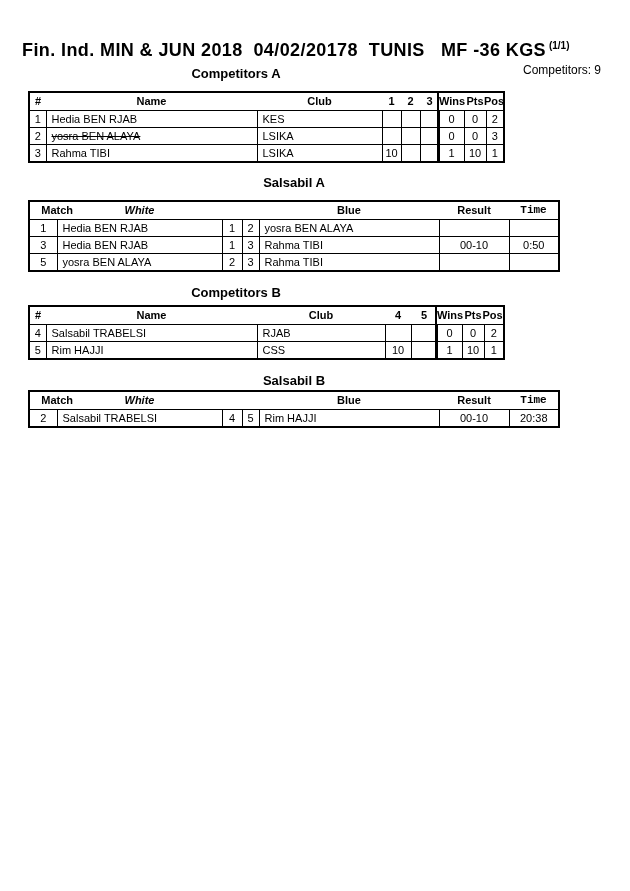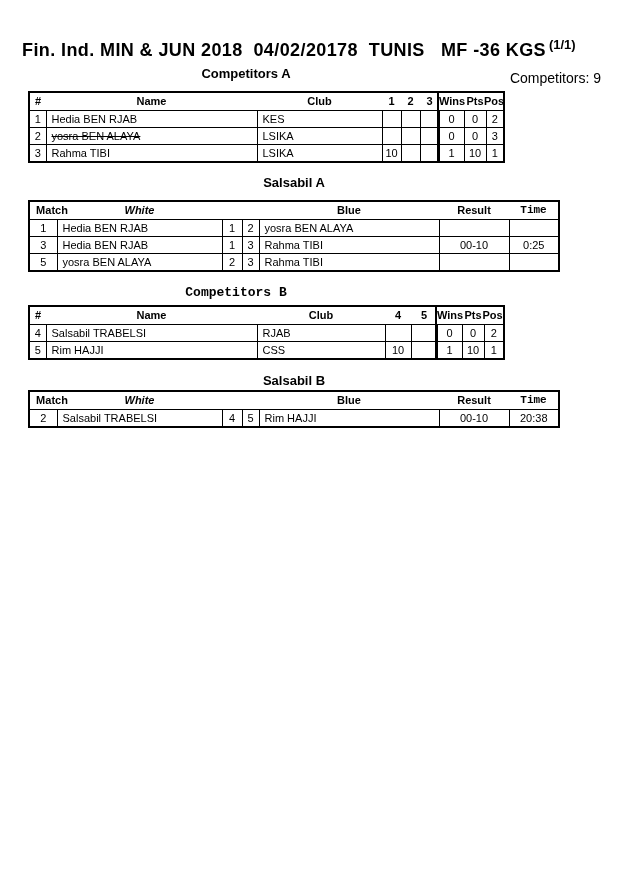--- a/index.html
+++ b/index.html
@@ -5,27 +5,27 @@
   html,body{margin:0;padding:0;}
   body{
     width:630px;height:891px;position:relative;background:#ffffff;color:#000;
     font-family:"Liberation Sans",sans-serif;overflow:hidden;
   }
   .abs{position:absolute;}
   .doc-title{
     left:22px;top:40px;font-size:18px;font-weight:bold;letter-spacing:0.4px;
     white-space:pre;
   }
-  .doc-title .sup{font-size:13px;font-weight:bold;letter-spacing:0;position:relative;top:-7px;padding-left:3px;}
+  .doc-title .sup{font-size:10px;font-weight:bold;letter-spacing:0;position:relative;top:-7px;padding-left:3px;}
   .sec-title{font-size:13px;font-weight:bold;text-align:center;white-space:nowrap;}
-  #compA-title{left:10px;top:66px;width:472px;}
+  #compA-title{left:0;top:66px;width:472px;}
   #matchesA-title{left:28px;top:175px;width:532px;}
-  #compB-title{left:0;top:285px;width:472px;font-family:Liberation Mono, monospace;}
+  #compB-title{left:0;top:285px;width:472px;}
   #matchesB-title{left:28px;top:373px;width:532px;}
-  .count{top:70px;right:29px;font-size:14px;white-space:nowrap;margin-left:36px;}
+  .count{top:63px;right:29px;font-size:12px;white-space:nowrap;margin-left:36px;}
 
   .tbl{position:absolute;border:2px solid #000;background:#fff;}
   #tblA{left:28px;top:91px;width:473px;}
   #tblMA{left:28px;top:200px;width:528px;}
   #tblB{left:28px;top:305px;width:473px;}
   #tblMB{left:28px;top:390px;width:528px;}
 
   .hdr{position:relative;height:17px;border-bottom:1px solid #000;font-weight:bold;font-size:11px;line-height:17px;}
   .hdr span{position:absolute;top:0;text-align:center;white-space:nowrap;overflow:visible;}
   .hdr .ta-l{text-align:left;}
@@ -47,21 +47,21 @@
   #tblA .h-club{left:227px;width:125px;} #tblA .h-m1{left:352px;width:19px;}
   #tblA .h-m2{left:371px;width:19px;}  #tblA .h-m3{left:390px;width:19px;}
   #tblA .h-wins{left:409px;width:25px;} #tblA .h-pts{left:434px;width:22px;}
   #tblA .h-pos{left:454px;width:19px;}
   
   #tblB .h-num{left:0;width:16px;}     #tblB .h-name{left:16px;width:211px;}
   #tblB .h-club{left:227px;width:128px;} #tblB .h-m1{left:355px;width:26px;}
   #tblB .h-m2{left:381px;width:26px;}  #tblB .h-wins{left:407px;width:25px;}
   #tblB .h-pts{left:432px;width:22px;} #tblB .h-pos{left:452px;width:21px;}
   
-  .mtbl .h-match{left:1px;width:42px;text-align:center;}
+  .mtbl .h-match{left:1px;width:42px;text-align:right;}
   .mtbl .h-white{left:27px;width:165px;font-style:italic;}
   .mtbl .h-blue{left:229px;width:180px;}
   .mtbl .h-result{left:409px;width:70px;}
   .mtbl .h-time{left:479px;width:49px;font-family:Liberation Mono, monospace;}
 </style>
 </head>
 <body>
 
 <div class="abs doc-title"><span>Fin. Ind. MIN &amp; JUN 2018  04/02/20178  TUNIS   MF -36 KGS</span><span class="sup">(1/1)</span></div>
 
@@ -161,21 +161,21 @@
       <td class="c"></td>
       <td class="c"></td>
     </tr>
     <tr>
       <td class="c">3</td>
       <td class="l">Hedia BEN RJAB</td>
       <td class="c">1</td>
       <td class="c">3</td>
       <td class="l">Rahma TIBI</td>
       <td class="c">00-10</td>
-      <td class="c">0:25</td>
+      <td class="c">0:50</td>
     </tr>
     <tr>
       <td class="c">5</td>
       <td class="l">yosra BEN ALAYA</td>
       <td class="c">2</td>
       <td class="c">3</td>
       <td class="l">Rahma TIBI</td>
       <td class="c"></td>
       <td class="c"></td>
     </tr>

